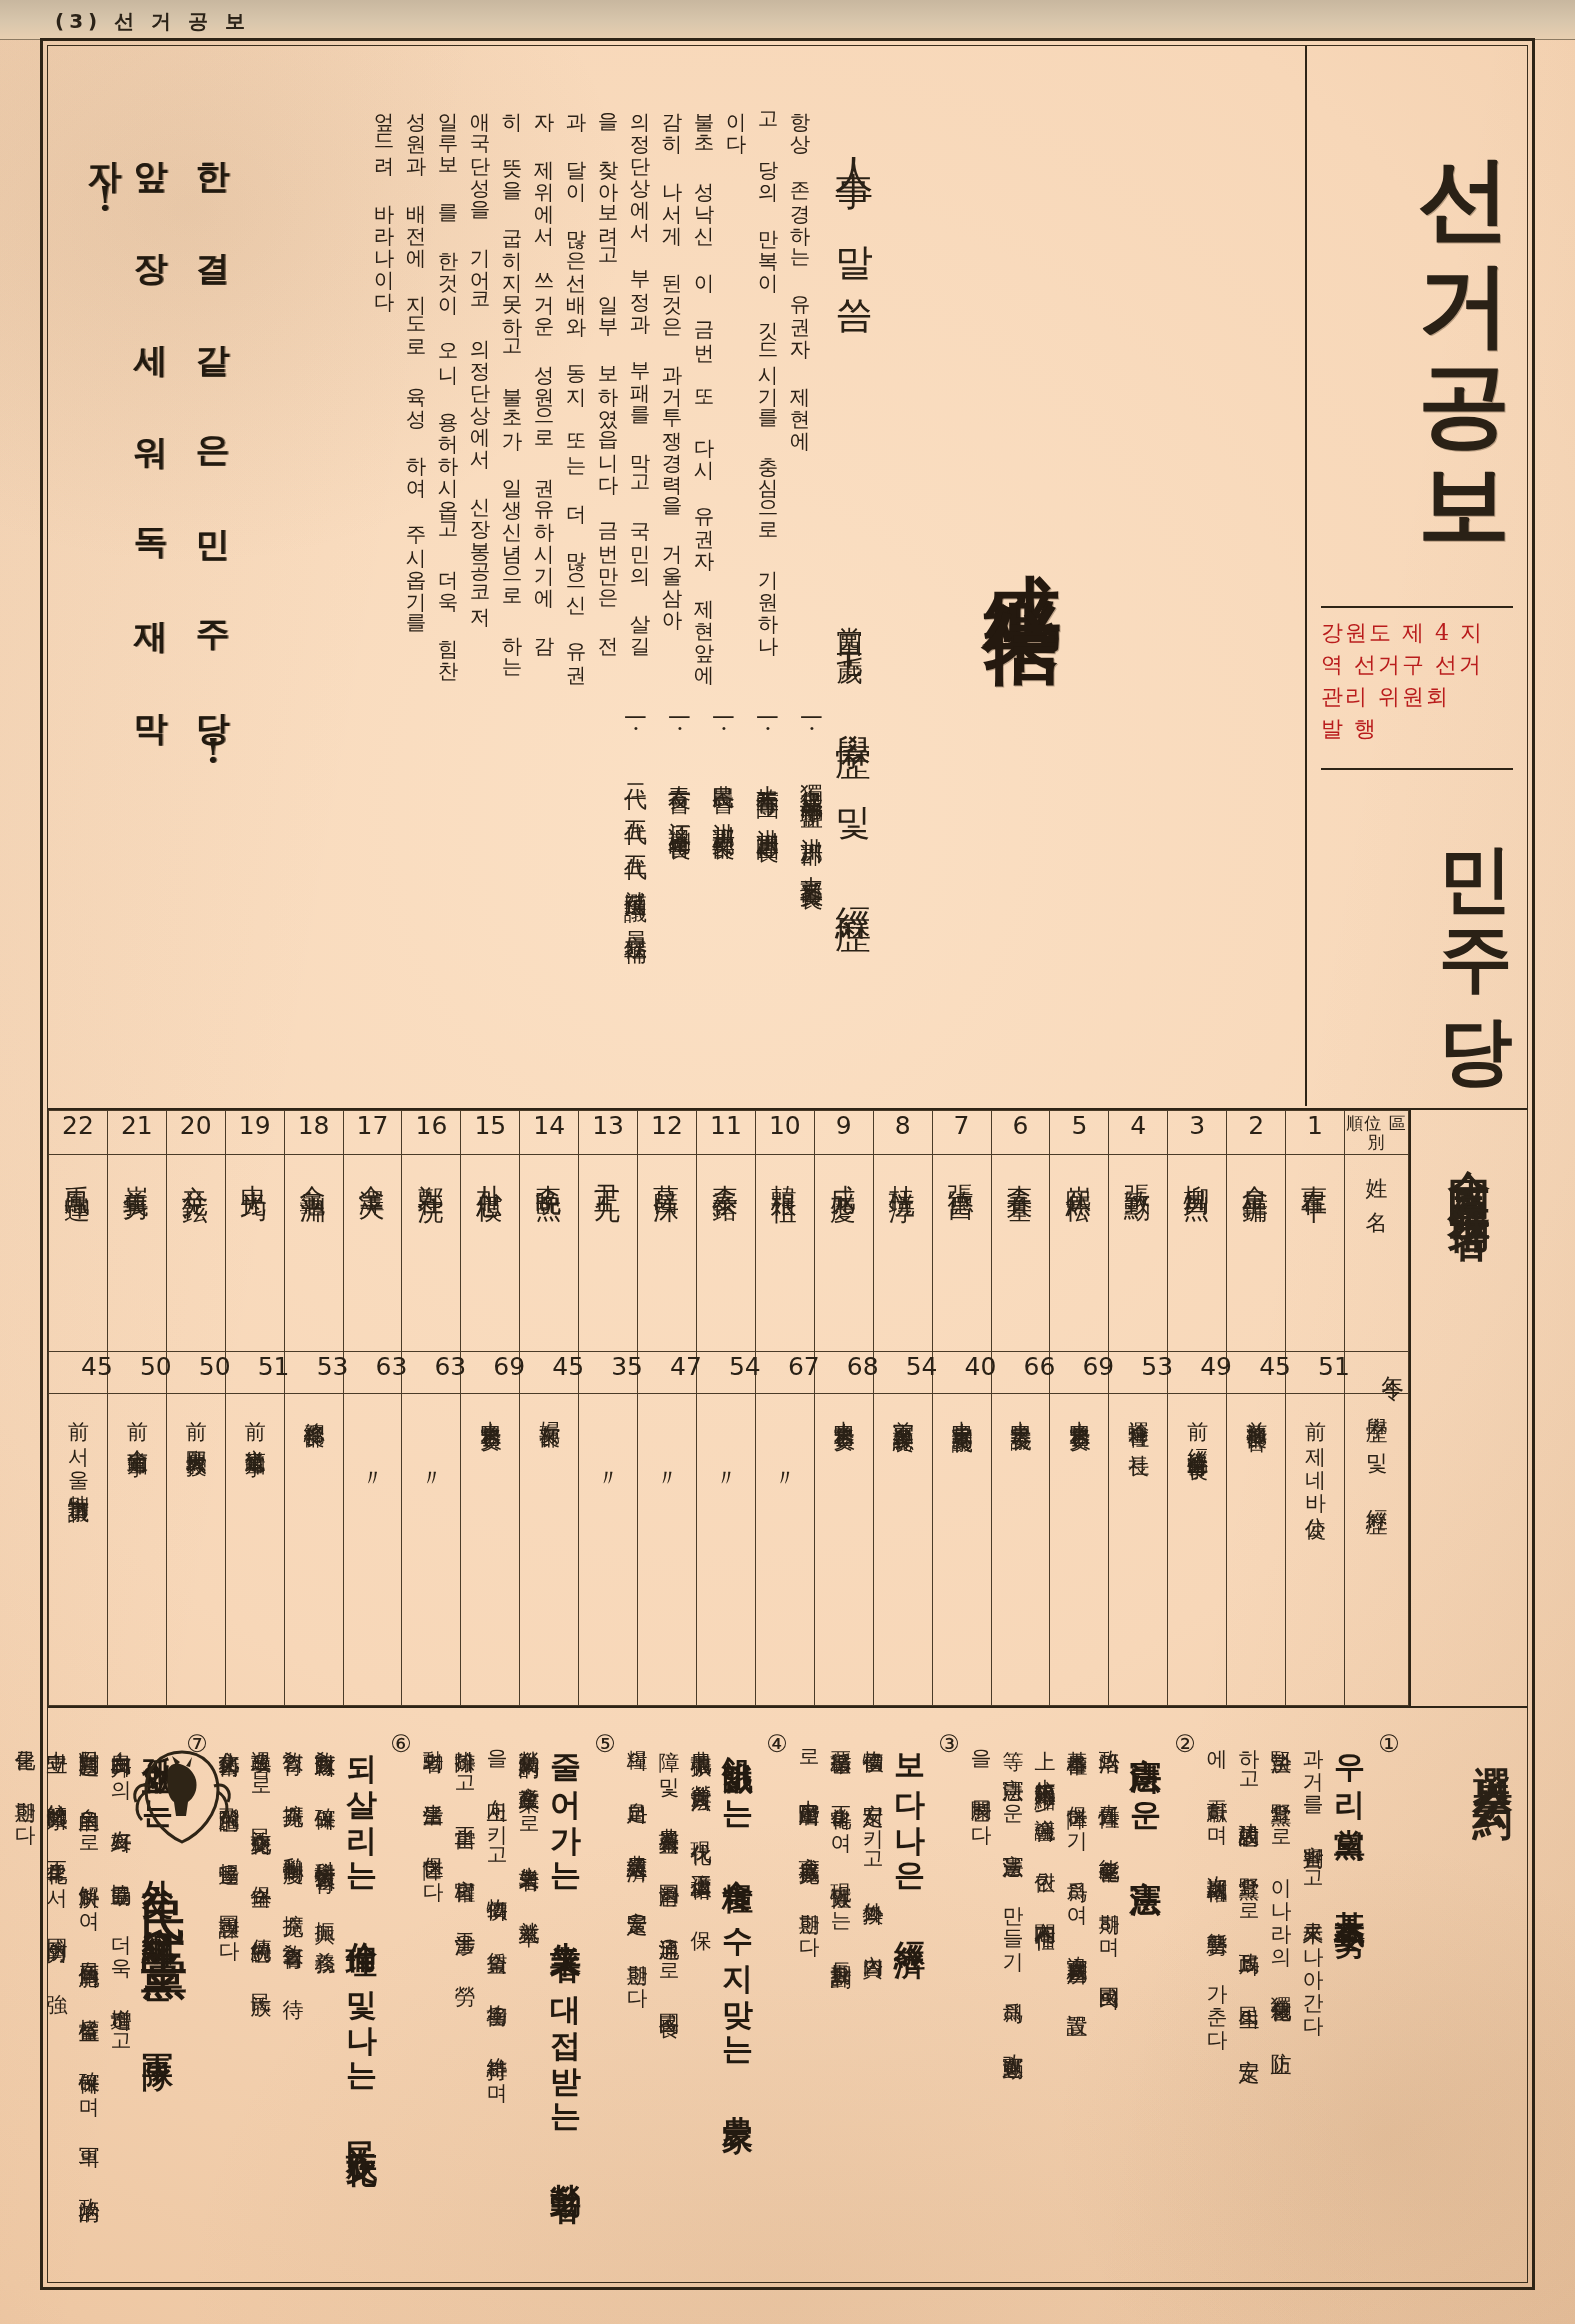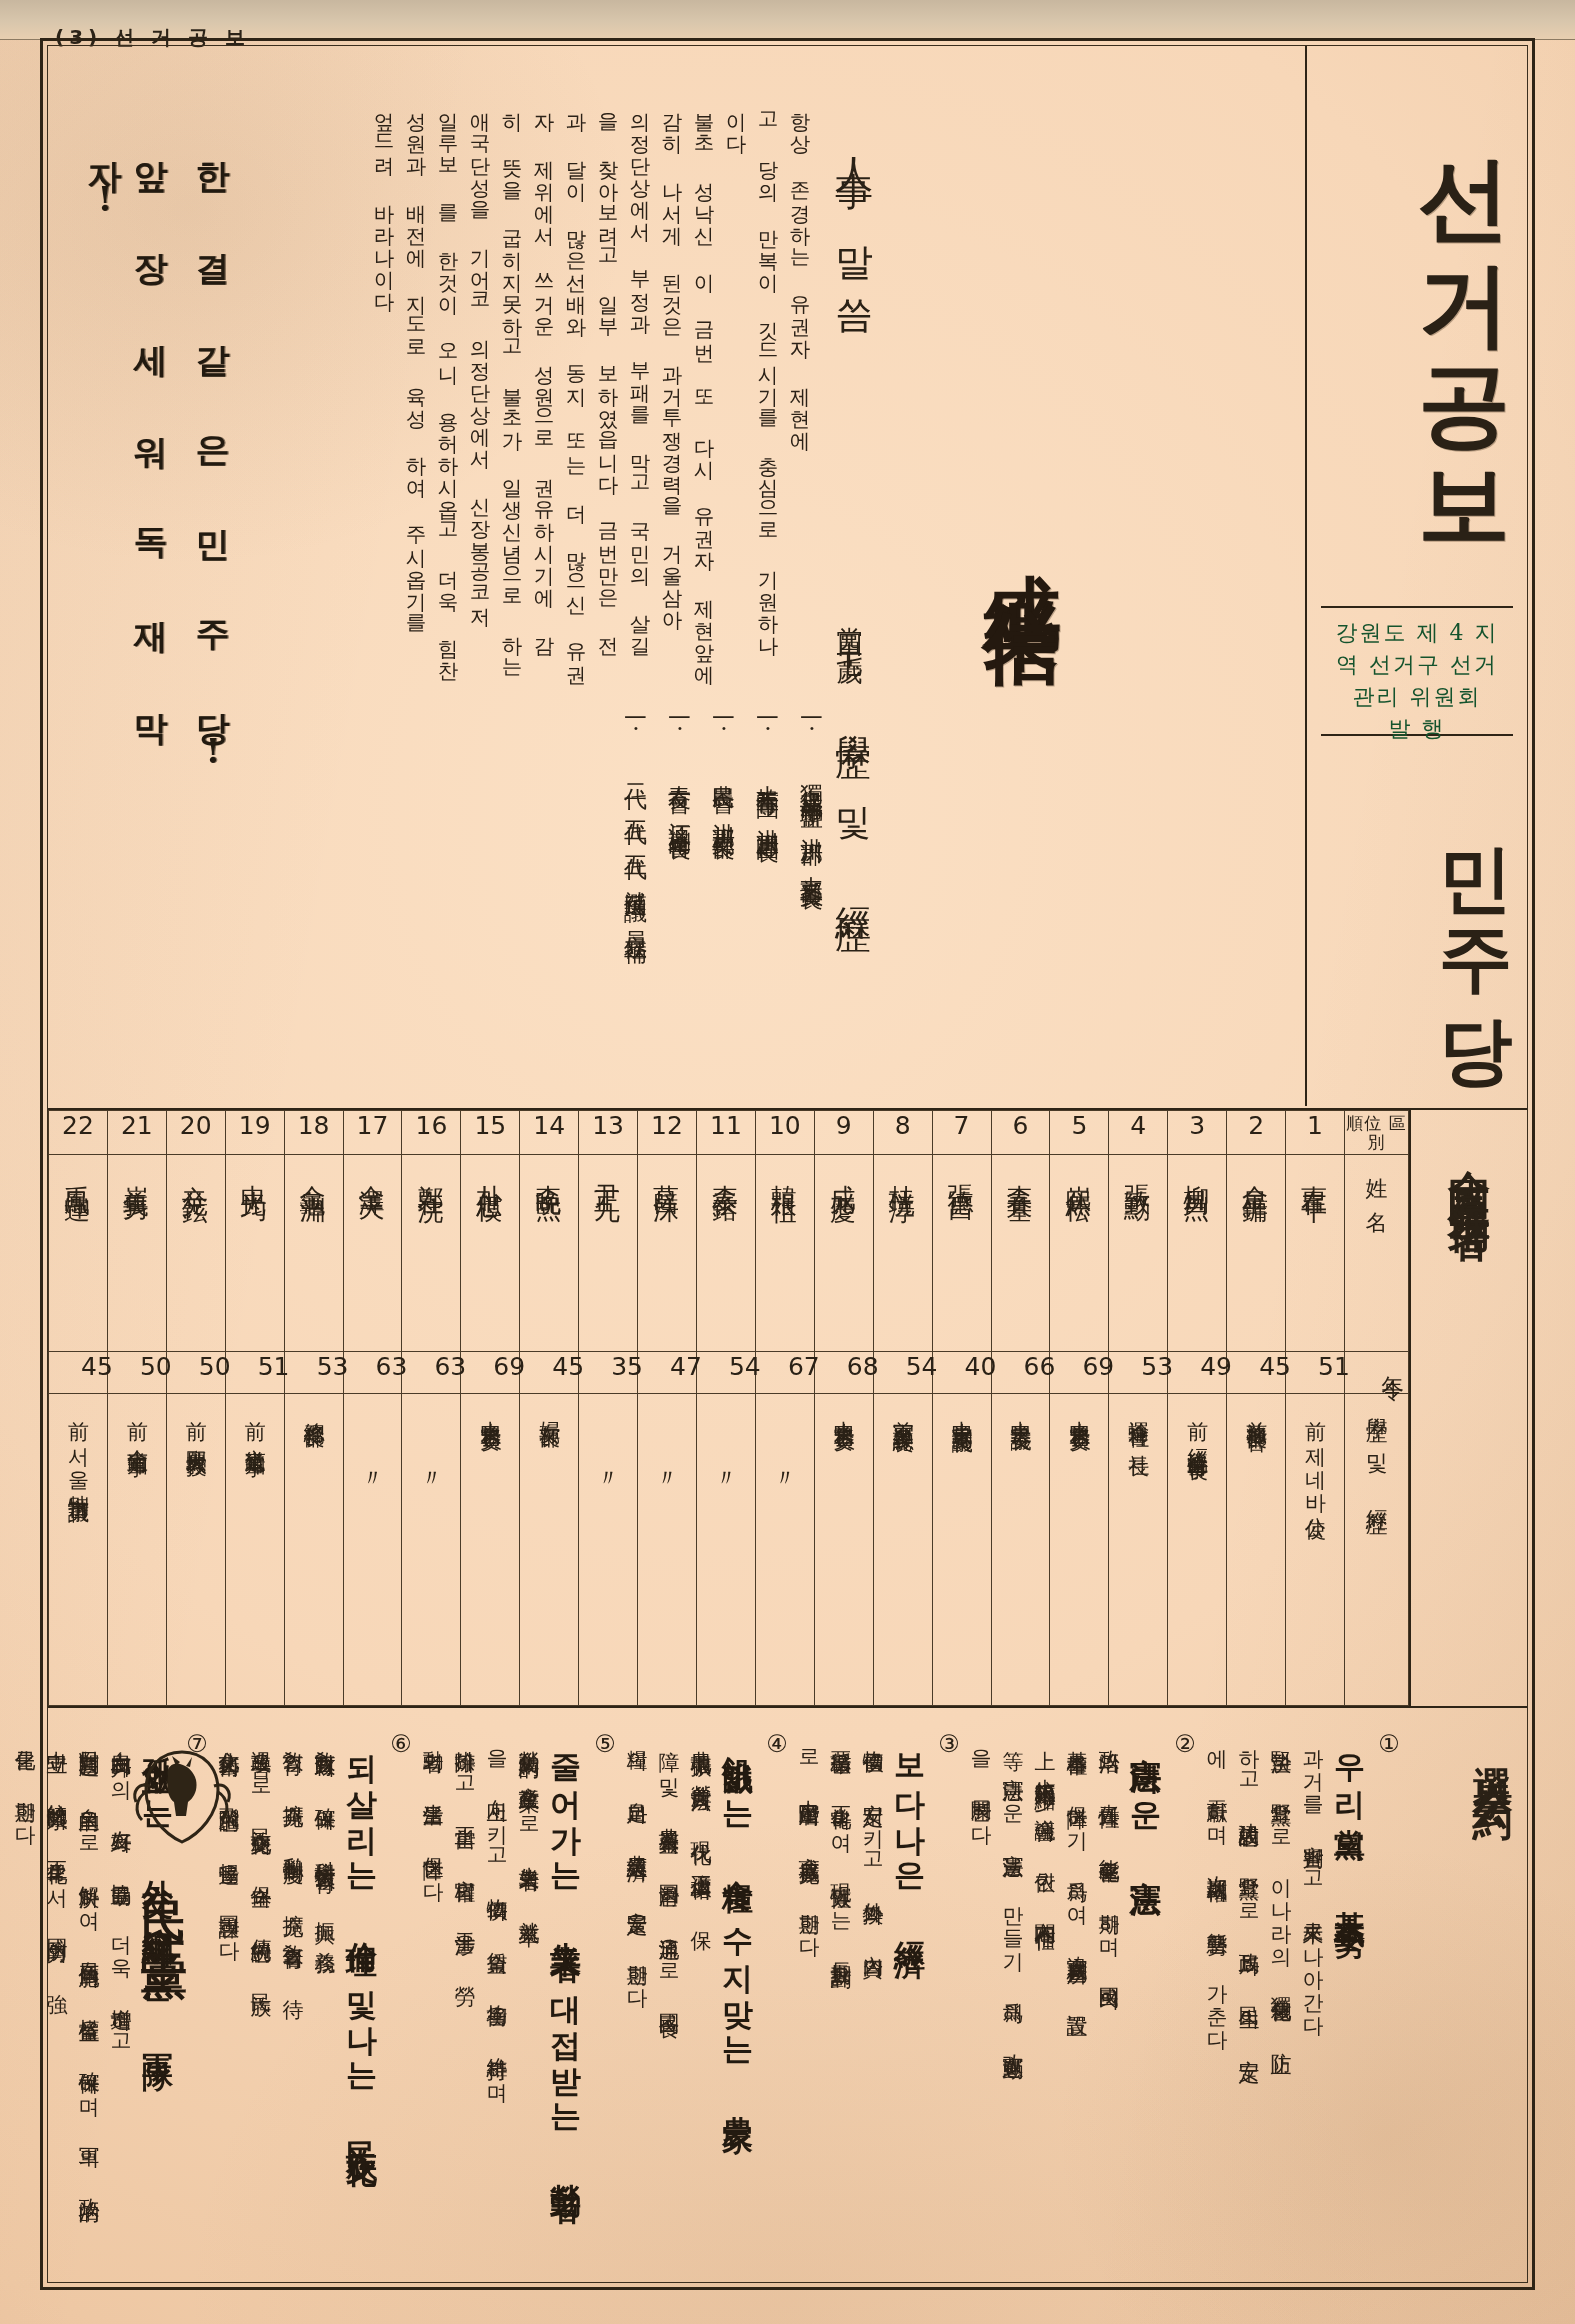--- a/index.html
+++ b/index.html
@@ -27,21 +27,21 @@
     pointer-events: none;
   }
 
   
   #topstrip {
     position: absolute; left: 0; top: 0; width: 100%; height: 40px;
     background: linear-gradient(180deg,#c8b79f 0%, #d8c6ac 55%, #e8cfb0 100%);
     border-bottom: 1px solid #8c7a62;
   }
   #pagemark {
-    position: absolute; left: 55px; top: 24px;
+    position: absolute; left: 55px; top: 8px;
     font-size: 20px; letter-spacing: 5px; color: #2b2318;
     font-family: "DejaVu Sans", "Liberation Sans", sans-serif;
     font-weight: bold;
   }
 
   
   #frame {
     position: absolute; left: 40px; top: 38px;
     width: 1495px; height: 2252px;
     border: 3px solid #2e2416;
@@ -62,25 +62,25 @@
   #mast-title {
     position: absolute; top: 26px; left: 0; right: 0;
     writing-mode: vertical-rl; text-orientation: upright;
     font-size: 92px; font-weight: bold; letter-spacing: 14px;
     color: #2a2116; text-align: center;
     margin: 0 auto; height: 460px;
     font-family: "DejaVu Serif", "Liberation Serif", serif;
     text-shadow: 1px 1px 0 rgba(70,50,25,.35);
   }
   #mast-pub {
-    position: absolute; top: 560px; left: 14px; right: 14px; height: 130px;
+    position: absolute; top: 560px; left: 14px; right: 14px; height: 164px;
     border-top: 2px solid #2e2416; border-bottom: 2px solid #2e2416;
     padding-top: 9px;
     font-size: 22px; line-height: 1.45; letter-spacing: 2px;
-    text-align: center; color: #14532d;
+    color: #b91c1c;
   }
   #mast-party {
     position: absolute; top: 730px; left: 0; right: 0;
     writing-mode: vertical-rl; text-orientation: upright;
     font-size: 74px; font-weight: bold; letter-spacing: 12px;
     color: #2a2116; text-align: center; margin: 0 auto; height: 290px;
   }
 
   
   #portraitblk { position: absolute; right: 222px; top: 0; width: 230px; height: 100%; }

